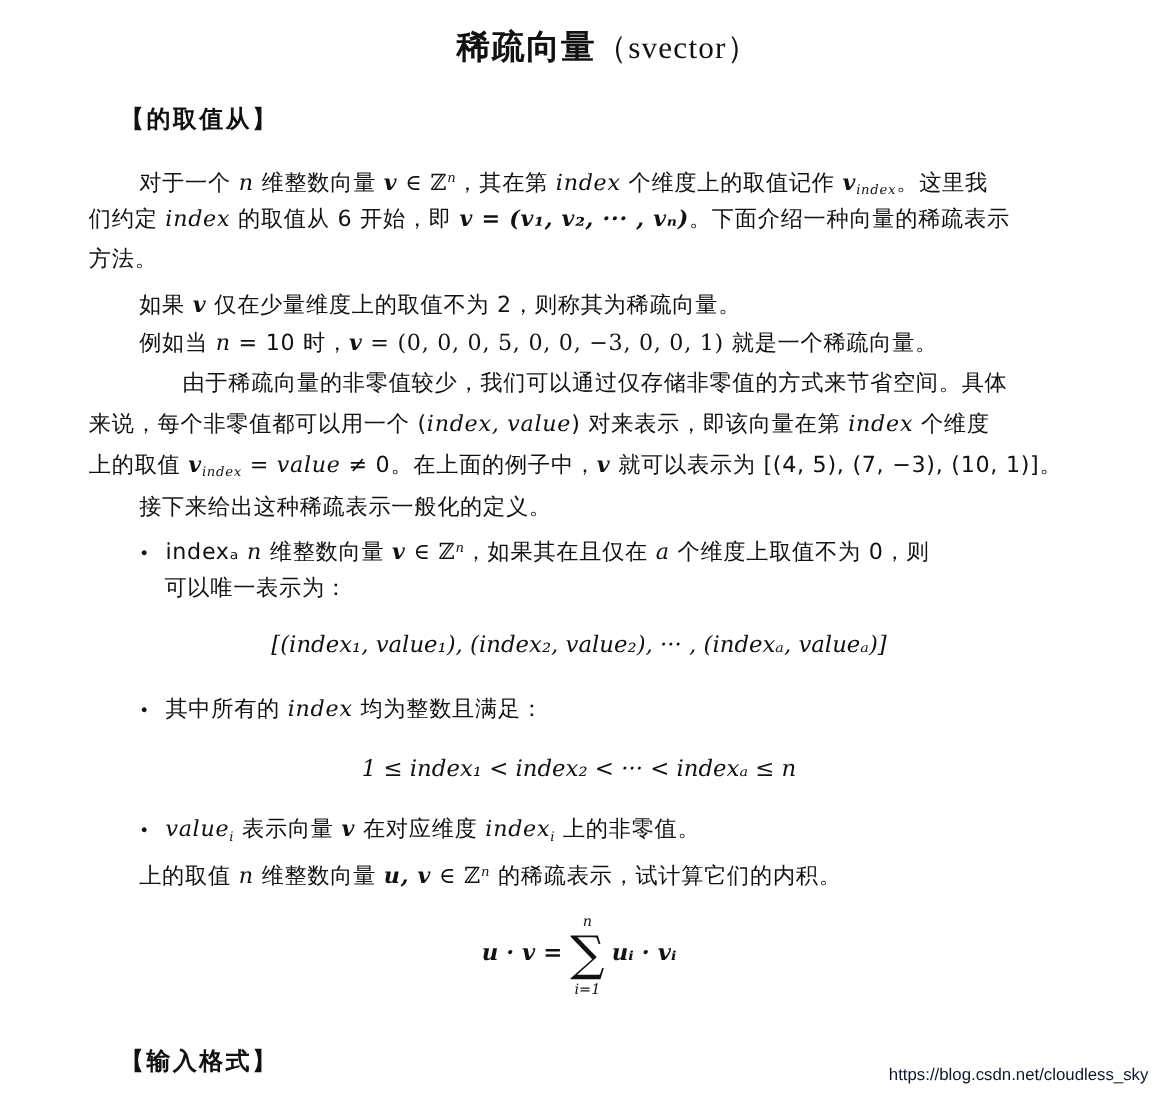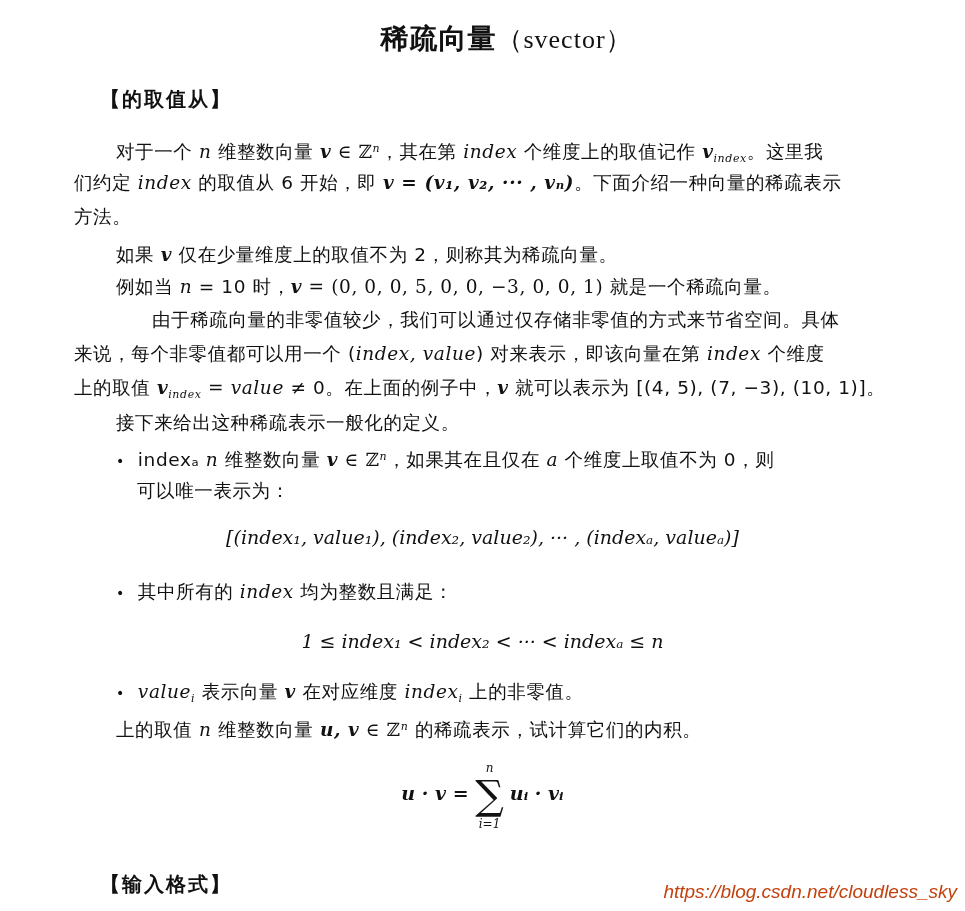--- a/index.html
+++ b/index.html
@@ -27,23 +27,22 @@
     .bullet { font-size: 14px; }
     .formula {
       left: 0; width: 965px; text-align: center;
       font-family: "DejaVu Serif", "Liberation Serif", serif; font-size: 19px;
     }
     .sum-wrap { display: inline-block; position: relative; vertical-align: middle; }
     .sigma { font-size: 40px; font-family: "DejaVu Serif", "Liberation Serif", serif; line-height: 40px; }
     .sum-top { position: absolute; top: -14px; left: 0; width: 100%; text-align: center; font-size: 12px; font-style: italic; }
     .sum-bot { position: absolute; bottom: -16px; left: 0; width: 100%; text-align: center; font-size: 12px; font-style: italic; }
     .watermark {
-      right: 8px; bottom: 8px; font-size: 19px; color: #c2410c;
+      right: 8px; bottom: 8px; font-size: 14px; color: #0f172a;
       font-family: "Liberation Sans", sans-serif;
-      font-style: italic;
     }
   </style>
 </head>
 <body>
 
 <div class="abs title">
   <span class="cn">稀疏向量</span><span class="en">（svector）</span>
 </div>
 
 <div class="abs section" style="left:100px; top:86px;">【的取值从】</div>

